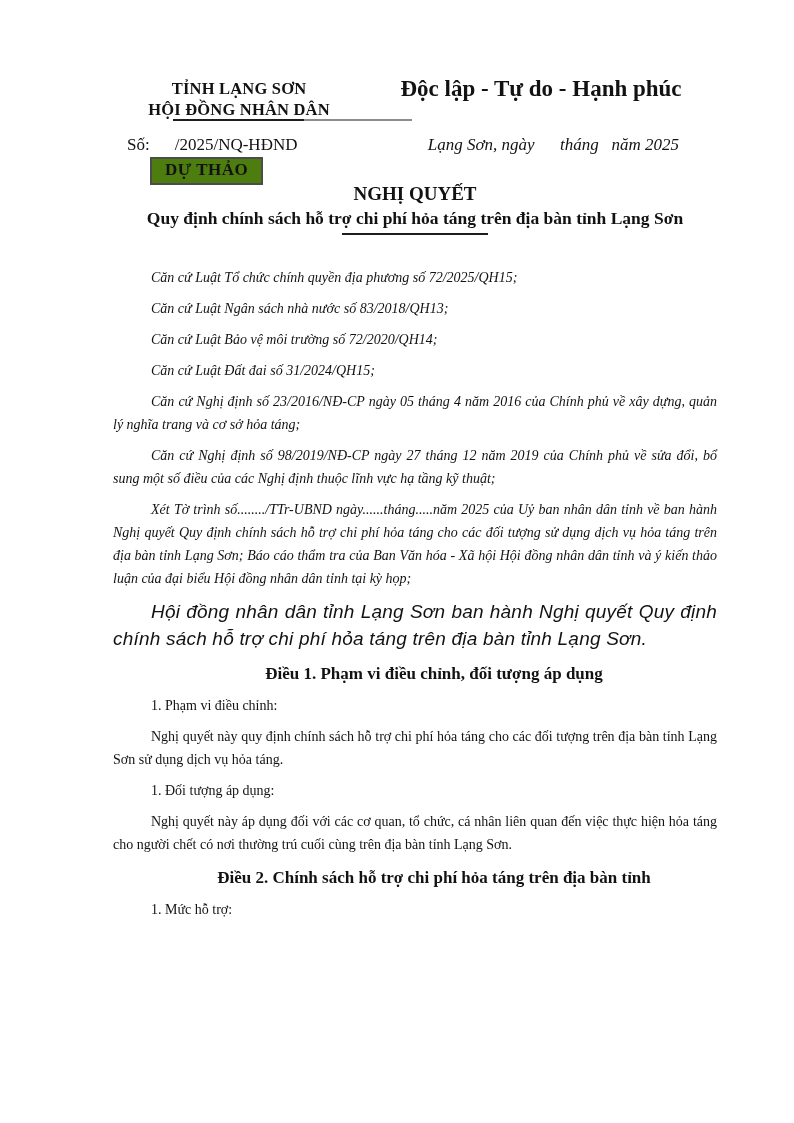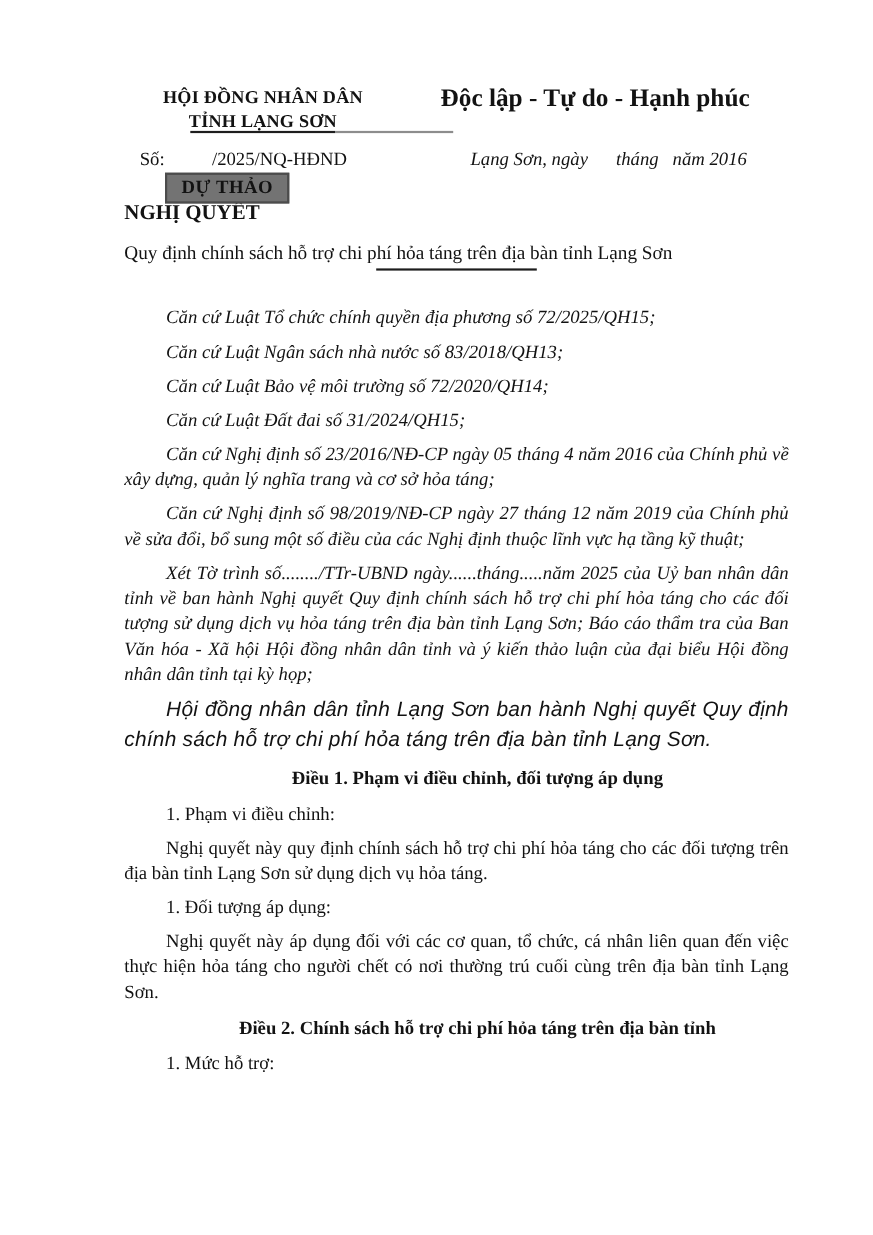--- a/index.html
+++ b/index.html
@@ -33,43 +33,43 @@
     background:linear-gradient(to right, #1e1e1e 0 55%, #8d8d8d 55% 100%);
   }
 
   
   .num-row {
     margin-top:15px;
     display:flex; justify-content:space-between; align-items:baseline;
     font-size:17px;
   }
   .num-left { padding-left:14px; }
-  .num-value { display:inline-block; margin-left:43px; }
+  .num-value { display:inline-block; margin-left:25px; }
   .place-date { font-style:italic; white-space:pre; padding-right:38px; }
 
   
   .draft-box {
     position:absolute; left:150px; top:157px;
     border:2px solid #4c4c4c;
-    background:#737373;
+    background:#4d7c0f;
     padding:1px 13px 3px 13px;
     font-weight:bold; font-size:17px;
     letter-spacing:0.5px;
   }
 
   
-  .title-block { margin-top:28px; }
+  .title-block { margin-top:28px; text-align:center; }
   .doc-title { font-weight:bold; font-size:19px; line-height:22px; }
-  .doc-subtitle { font-weight:normal; font-size:17.5px; line-height:22px; margin-top:13px; }
+  .doc-subtitle { font-weight:bold; font-size:17.5px; line-height:22px; margin-top:2px; }
   .subtitle-rule { width:146px; height:2px; background:#1d1d1d; margin:4px auto 0 auto; }
 
   
   .body-block { margin-top:31px; }
   .para {
-    font-size:17px; line-height:23px;
+    font-size:14px; line-height:23px;
     text-align:justify; text-indent:38px;
     margin:0 0 8px 0;
   }
   .preamble { font-style:italic; }
   .enacting {
     font-family:"Liberation Sans", sans-serif;
     font-style:italic;
     font-size:19px; line-height:27px;
     text-align:justify; text-indent:38px;
     margin:3px 0 10px 0;
@@ -88,33 +88,33 @@
   <div class="hdr-rule"></div>
 
   <div class="draft-box">
     <span>DỰ THẢO</span>
   </div>
 
   <div class="content">
 
     <div class="hdr">
       <div class="hdr-left">
+        <div>TỈNH LẠNG SƠN</div>
         <div>HỘI ĐỒNG NHÂN DÂN</div>
-        <div>TỈNH LẠNG SƠN</div>
       </div>
       <div class="hdr-right">
         <div class="l2">Độc lập - Tự do - Hạnh phúc</div>
       </div>
     </div>
 
     <div class="num-row">
       <span class="num-left">
         <span>Số:</span><span class="num-value">/2025/NQ-HĐND</span>
       </span>
-      <span class="place-date">Lạng Sơn, ngày      tháng   năm 2016</span>
+      <span class="place-date">Lạng Sơn, ngày      tháng   năm 2025</span>
     </div>
 
     <div class="title-block">
       <div class="doc-title">NGHỊ QUYẾT</div>
       <div class="doc-subtitle">Quy định chính sách hỗ trợ chi phí hỏa táng trên địa bàn tỉnh Lạng Sơn</div>
       <div class="subtitle-rule"></div>
     </div>
 
     <div class="body-block">
       <p class="para preamble">Căn cứ Luật Tổ chức chính quyền địa phương số 72/2025/QH15;</p>

